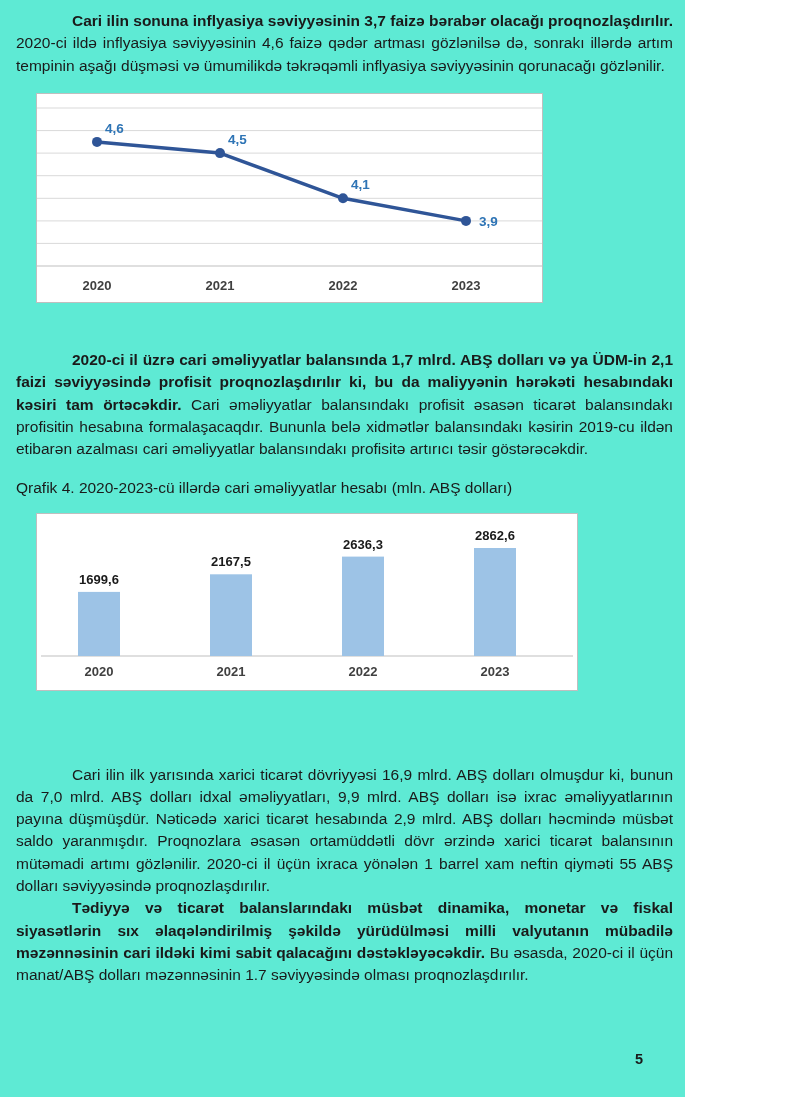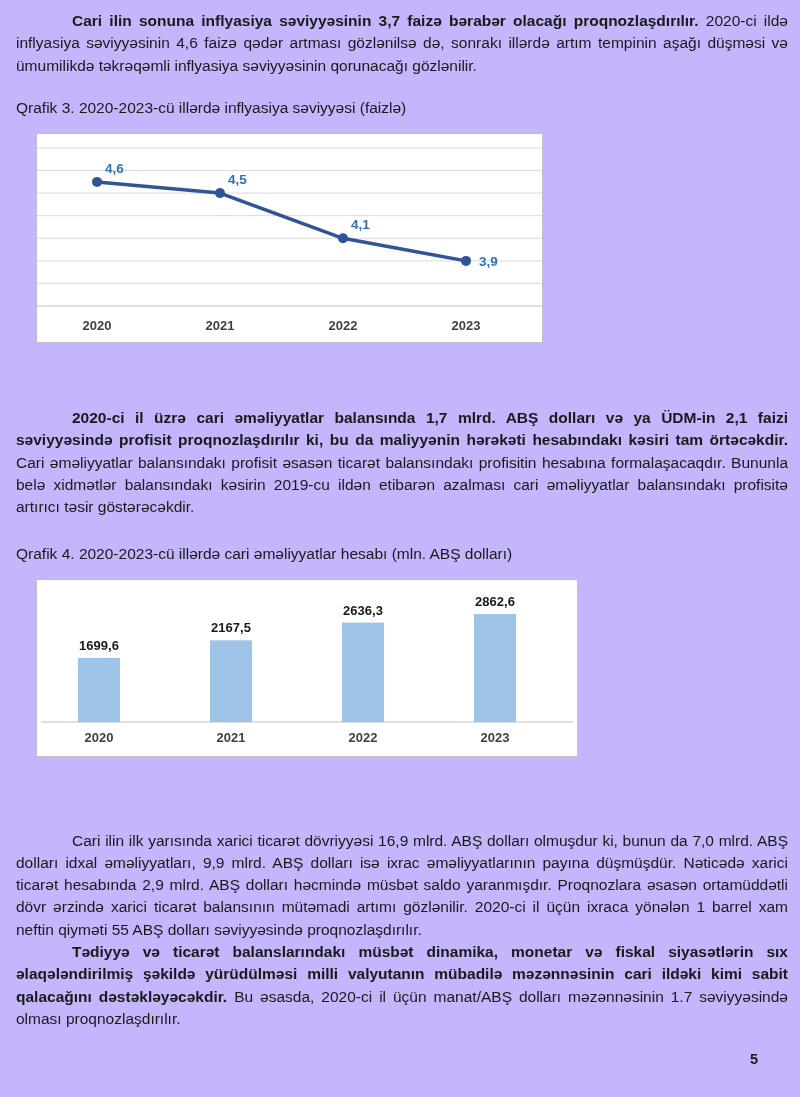--- a/index.html
+++ b/index.html
@@ -1,44 +1,43 @@
 <!DOCTYPE html>
 <html lang="az"><head>
 <meta charset="utf-8">
 <style>
   * { margin:0; padding:0; box-sizing:border-box; }
   html,body { background:#ffffff; }
   .page {
-    width:800px; height:1097px; position:relative; background:#c4b5fd;
+    width:685px; height:1097px; position:relative; background:#5eead4;
     font-family:"Liberation Sans", sans-serif; color:#1a1a1a;
     padding:10px 12px 0 16px; overflow:hidden;
   }
   p.body { font-size:15.5px; line-height:1.44; text-align:justify; }
   p.indent { text-indent:56px; }
   strong { font-weight:bold; }
   .caption { font-size:15.5px; margin-top:22px; }
   .chart-box { border:1px solid #bfbfbf; background:#ffffff; margin-left:20px; margin-top:16px; }
   .chart-box-line { width:507px; height:210px; }
   .chart-box-bar  { width:542px; height:178px; }
-  .p2 { margin-top:64px; }
-  .caption4 { margin-top:26px; }
+  .p2 { margin-top:46px; }
+  .caption4 { margin-top:18px; }
   .p3 { margin-top:73px; }
   .page-number { position:absolute; right:42px; bottom:30px; font-size:14.5px; font-weight:bold; color:#1a1a1a; }
   svg text.dlabel  { font:bold 13.5px "Liberation Sans", sans-serif; }
   svg text.axlabel { font:bold 13px "Liberation Sans", sans-serif; fill:#404040; }
   svg text.vlabel  { font:bold 13px "Liberation Sans", sans-serif; fill:#1a1a1a; }
 </style>
 </head>
 <body>
 
 <div class="page">
 
   <p class="body indent"><strong>Cari ilin sonuna inflyasiya səviyyəsinin 3,7 faizə bərabər olacağı proqnozlaşdırılır.</strong> <span>2020-ci ildə inflyasiya səviyyəsinin 4,6 faizə qədər artması gözlənilsə də, sonrakı illərdə artım tempinin aşağı düşməsi və ümumilikdə təkrəqəmli inflyasiya səviyyəsinin qorunacağı gözlənilir.</span></p>
 
-  <p class="caption">Qrafik 3. 2020-2023-cü illərdə inflyasiya səviyyəsi (faizlə)</p>
 
   <div class="chart-box chart-box-line">
     <svg id="line-chart" width="505" height="208" viewBox="0 0 505 208">
         <line x1="0" y1="14.0" x2="505" y2="14.0" stroke="#d9d9d9" stroke-width="1"></line>
         <line x1="0" y1="36.6" x2="505" y2="36.6" stroke="#d9d9d9" stroke-width="1"></line>
         <line x1="0" y1="59.1" x2="505" y2="59.1" stroke="#d9d9d9" stroke-width="1"></line>
         <line x1="0" y1="81.7" x2="505" y2="81.7" stroke="#d9d9d9" stroke-width="1"></line>
         <line x1="0" y1="104.3" x2="505" y2="104.3" stroke="#d9d9d9" stroke-width="1"></line>
         <line x1="0" y1="126.9" x2="505" y2="126.9" stroke="#d9d9d9" stroke-width="1"></line>
         <line x1="0" y1="149.4" x2="505" y2="149.4" stroke="#d9d9d9" stroke-width="1"></line>

